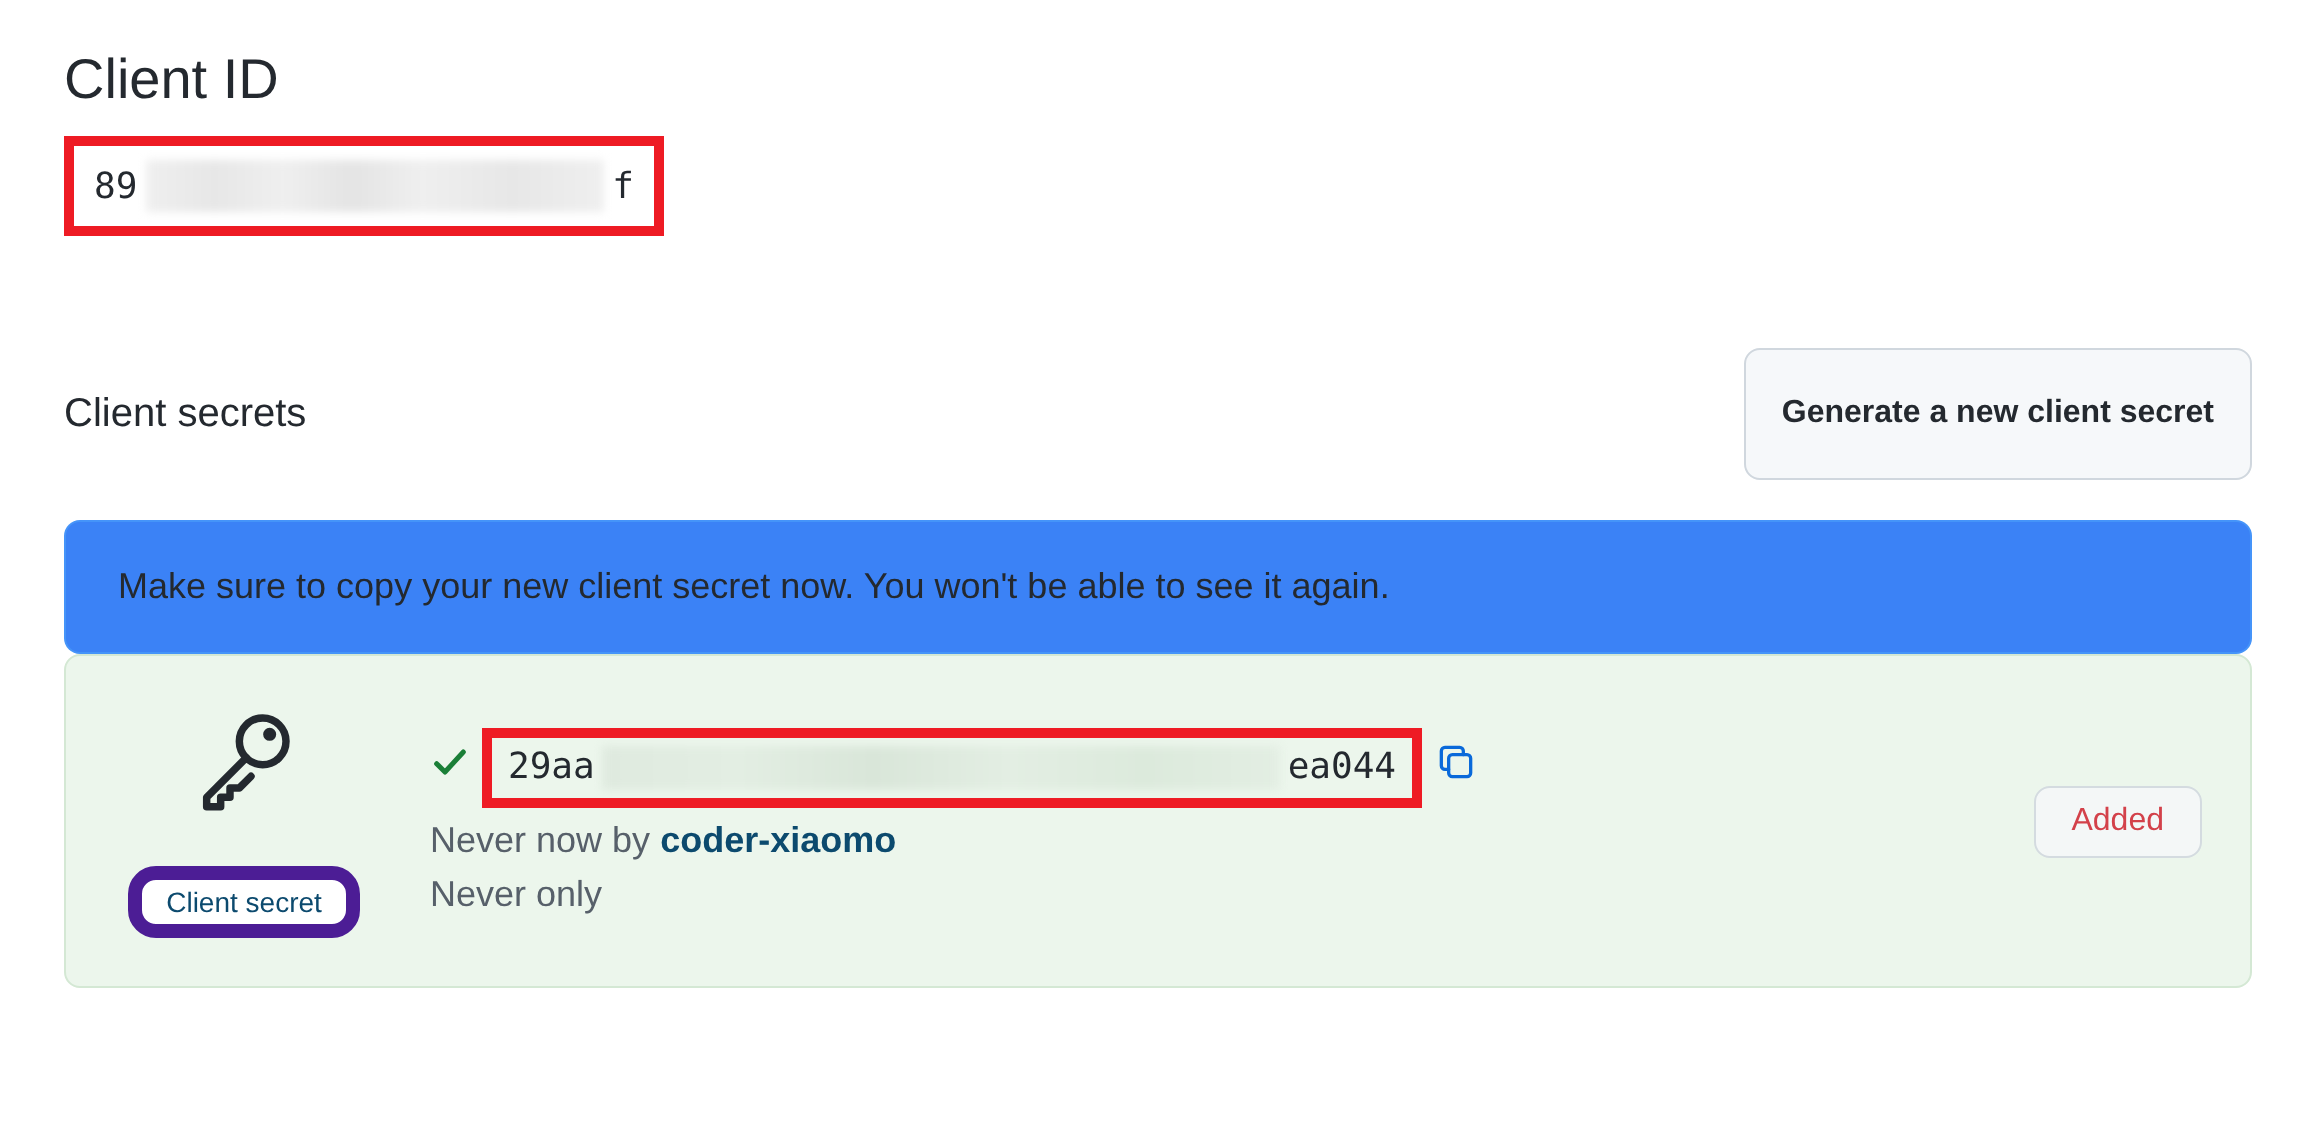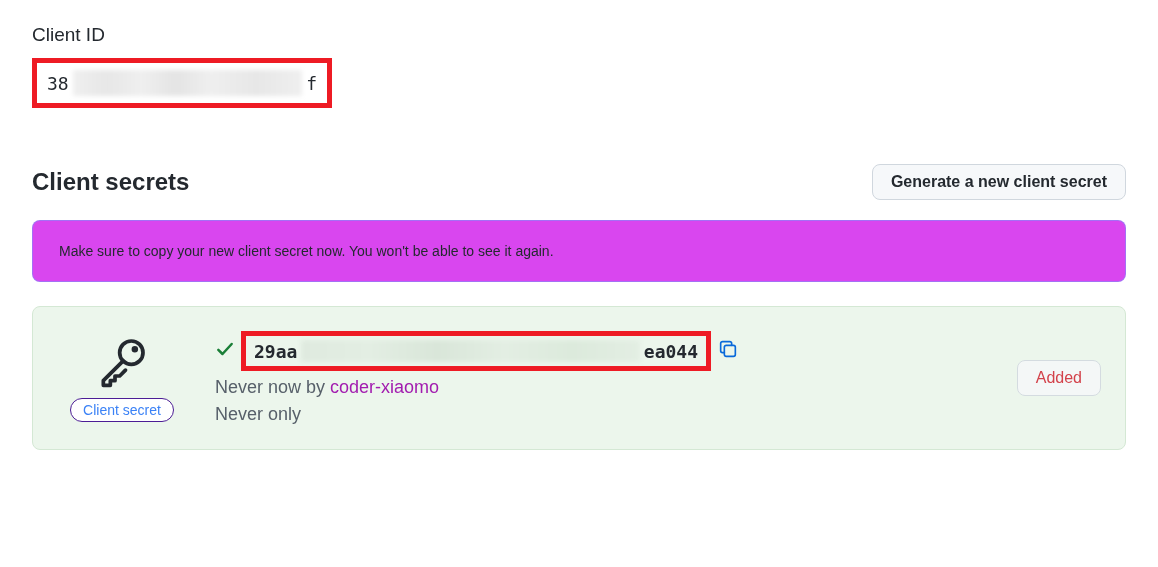--- a/index.html
+++ b/index.html
@@ -4,21 +4,21 @@
   <style>
     * { box-sizing: border-box; margin: 0; padding: 0; }
     body {
       font-family: -apple-system, BlinkMacSystemFont, "Segoe UI", Helvetica, Arial, sans-serif;
       background: #ffffff;
       color: #24292f;
       padding: 24px 32px;
       width: 1158px;
     }
     .section-heading {
-      font-size: 19px;
+      font-size: 28px;
       font-weight: 400;
       color: #24292f;
       margin-bottom: 12px;
     }
     .client-id-box {
       border: 5px solid #ee1b24;
       display: inline-block;
       padding: 4px 10px;
       background: #fff;
       min-width: 300px;
@@ -42,41 +42,40 @@
       margin: 0 4px;
     }
     .secrets-header {
       display: flex;
       justify-content: space-between;
       align-items: center;
       margin-top: 56px;
       margin-bottom: 20px;
     }
     .secrets-title {
-      font-size: 24px;
-      font-weight: 700;
+      font-size: 20px;
+      font-weight: 400;
     }
     .btn {
       font-size: 16px;
-      padding: 8px 18px;
+      padding: 23px 18px;
       border: 1px solid #d0d7de;
       border-radius: 8px;
       background: #f6f8fa;
       color: #24292f;
       font-weight: 600;
       cursor: pointer;
     }
     .info-banner {
-      background: #d946ef;
+      background: #3b82f6;
       border: 1px solid rgba(84,174,255,0.4);
       border-radius: 8px;
       padding: 22px 26px;
-      font-size: 14px;
-      color: #24292f;
-      margin-bottom: 24px;
+      font-size: 18px;
+      color: #24292f;
     }
     .secret-card {
       background: #ecf6ec;
       border: 1px solid #d4e8d4;
       border-radius: 8px;
       padding: 24px;
       display: flex;
       align-items: center;
       gap: 28px;
     }
@@ -87,39 +86,38 @@
       width: 130px;
       flex-shrink: 0;
     }
     .key-icon svg {
       width: 56px;
       height: 56px;
       stroke: #24292f;
       fill: none;
     }
     .secret-badge {
-      margin-top: 4px;
-      border: 1px solid #4c1d95;
+      margin-top: 20px;
+      border: 7px solid #4c1d95;
       background: #fff;
       border-radius: 14px;
       padding: 3px 12px;
       font-size: 14px;
-      color: #3b82f6;
+      color: #0c4a6e;
     }
     .secret-body {
       flex: 1;
       display: flex;
       flex-direction: column;
       gap: 6px;
     }
     .secret-line1 {
       display: flex;
       align-items: center;
       gap: 6px;
-      font-weight: bold;
     }
     .check-icon svg {
       width: 20px; height: 20px;
       stroke: #1a7f37; fill: none; stroke-width: 3;
     }
     .secret-value-box {
       border: 5px solid #ee1b24;
       display: flex;
       align-items: center;
       padding: 2px 8px;
@@ -139,21 +137,21 @@
       margin: 0 4px;
     }
     .copy-icon svg {
       width: 22px; height: 22px;
       stroke: #0969da; fill: none; stroke-width: 1.8;
     }
     .added-line, .neverused, .delete-hint {
       font-size: 18px;
       color: #57606a;
     }
-    .added-line strong { color: #a21caf; font-weight: 400; }
+    .added-line strong { color: #0c4a6e; font-weight: 700; }
     .delete-hint { color: #24292f; }
     .secret-right {
       flex-shrink: 0;
     }
     .btn-danger {
       color: #cf222e;
       background: #f6f8fa;
       border: 1px solid #d0d7de;
       border-radius: 8px;
       padding: 8px 18px;
@@ -165,21 +163,21 @@
   </style>
 </head>
 <body>
 
 
 
 
 <h2 class="section-heading">Client ID</h2>
 <div class="client-id-box">
   <div class="client-id-inner">
-    <span class="id-prefix">38</span>
+    <span class="id-prefix">89</span>
     <span class="id-blur"></span>
     <span class="id-suffix">f</span>
   </div>
 </div>
 
 
 <div class="secrets-header">
   <h2 class="secrets-title">Client secrets</h2>
   <button class="btn">Generate a new client secret</button>
 </div>

